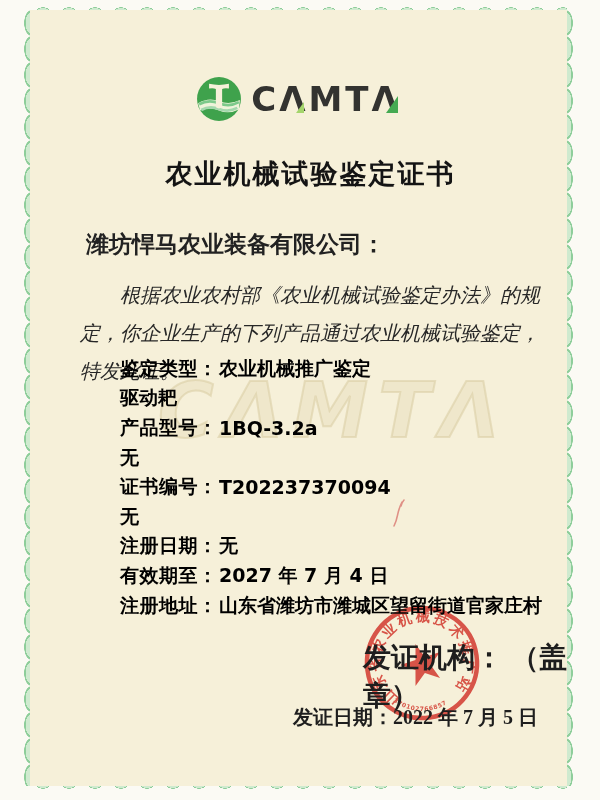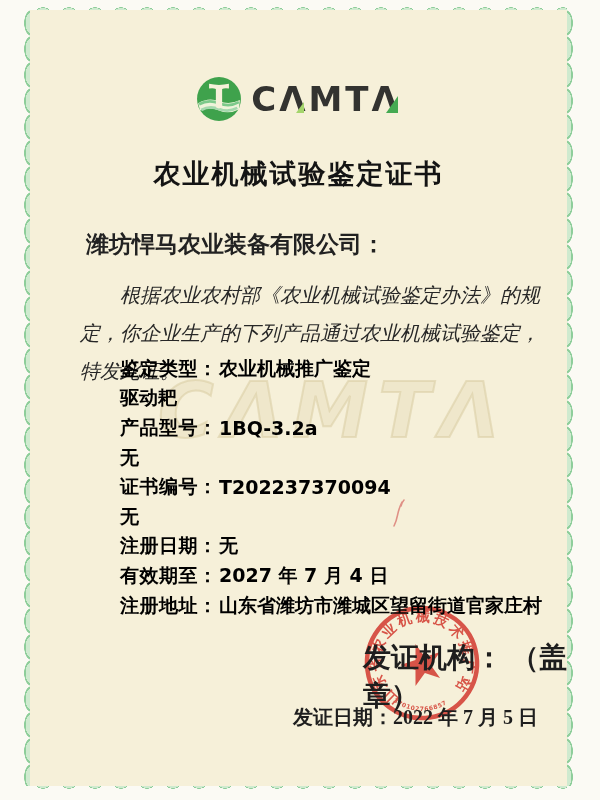--- a/index.html
+++ b/index.html
@@ -72,21 +72,21 @@
   .logo-row{position:absolute;left:0;top:64px;width:100%;height:50px;
     display:flex;justify-content:center;align-items:center;gap:9px;}
   .brand{position:relative;font-weight:800;font-size:34px;letter-spacing:3px;
     color:#333330;line-height:1;}
   .brand .tri{position:absolute;width:0;height:0;}
   .brand .tri.small{left:45px;bottom:3px;border-left:8px solid transparent;border-bottom:11px solid #a4d56c;}
   .brand .tri.big{right:3px;bottom:3px;border-left:12px solid transparent;border-bottom:17px solid #45aa52;}
 
   .cert-title{position:absolute;left:0;top:147px;width:100%;text-align:center;
     font-family:"DejaVu Serif","Liberation Serif",serif;
-    font-size:27px;font-weight:700;letter-spacing:2px;color:#141414;line-height:34px;}
+    font-size:27px;font-weight:700;letter-spacing:2px;color:#141414;line-height:34px;padding-left:12px;}
 
   .addressee{position:absolute;left:56px;top:219px;font-size:23px;font-weight:700;color:#222;}
 
   .para{position:absolute;left:50px;top:266px;width:462px;
     font-size:20px;line-height:38px;color:#272727;text-indent:2em;font-weight:500;font-style:italic;}
 
   .fields{position:absolute;left:90px;top:344px;width:430px;}
   .field-row{display:flex;align-items:center;height:29.6px;font-size:19px;font-weight:600;color:#000000;}
   .field-row .lab{width:99px;flex:none;letter-spacing:.5px;}
   .field-row .val{white-space:nowrap;}

